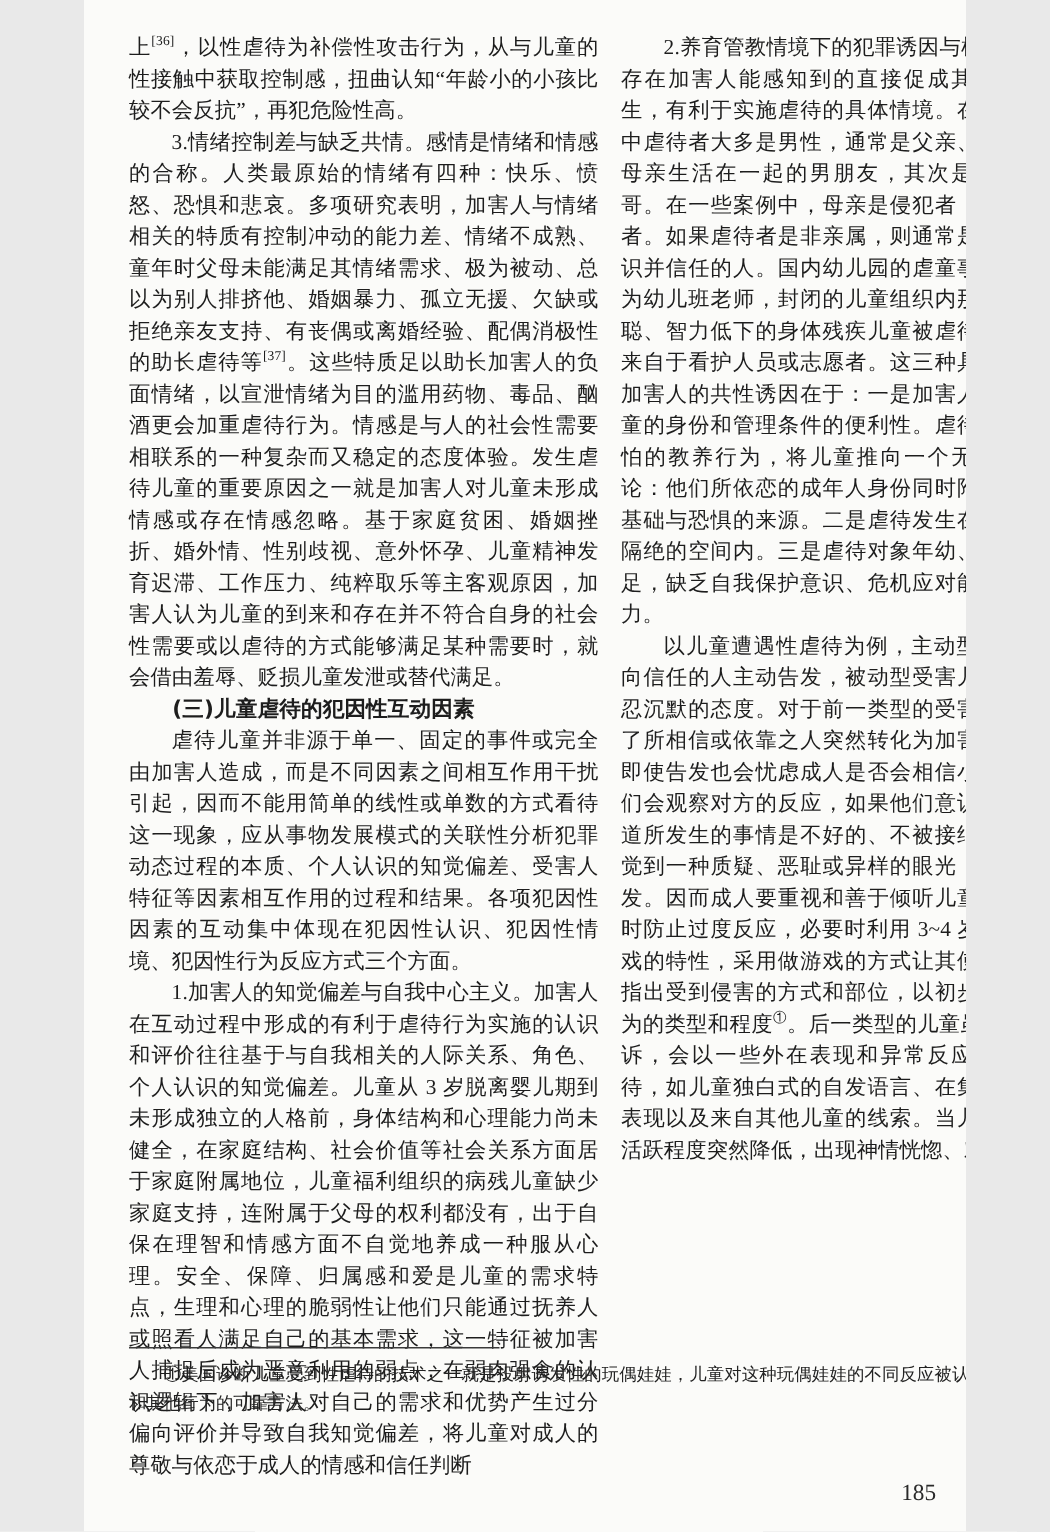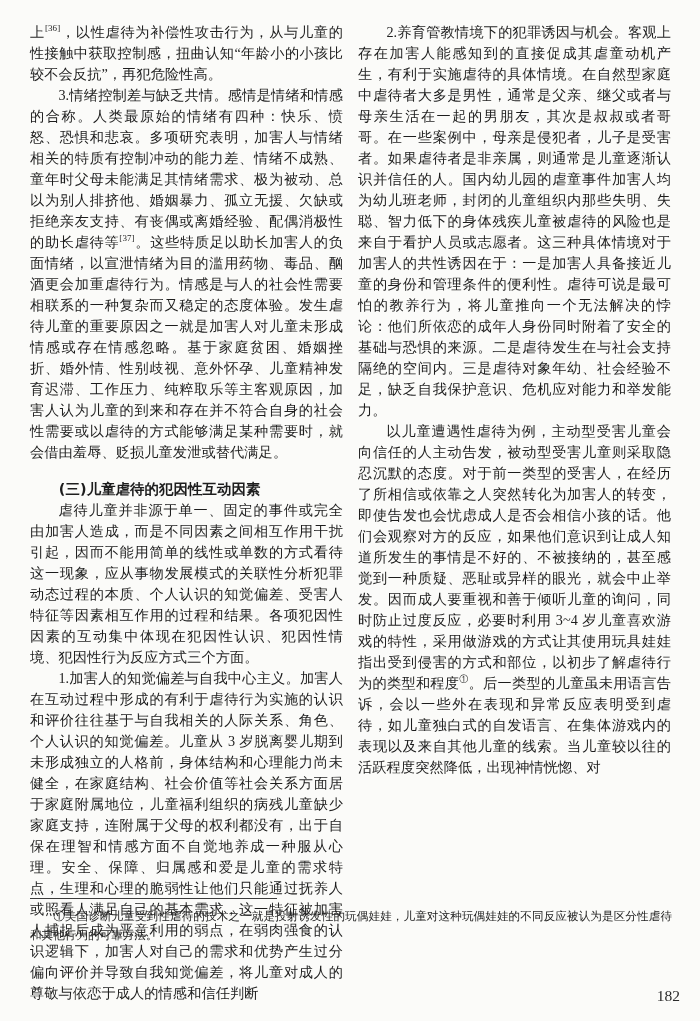--- a/index.html
+++ b/index.html
@@ -2,21 +2,21 @@
 <html lang="zh"><head>
 <meta charset="utf-8">
 <style>
   html, body {
     margin: 0;
     padding: 0;
     background: #e9e9e9;
   }
   .page {
     position: relative;
-    width: 700px;
+    width: 588px;
     height: 1021px;
     margin: 0 auto;
     background: #fbfbf9;
     color: #1d1d1d;
     overflow: hidden;
     font-family: "Liberation Serif", "DejaVu Serif", serif;
   }
   .columns {
     position: absolute;
     left: 30px;
@@ -36,21 +36,20 @@
     text-align: justify;
     text-justify: inter-character;
     letter-spacing: 0.1px;
     word-break: break-all;
   }
   .para.indent { text-indent: 2em; }
   .para.heading {
     font-family: "DejaVu Sans", "Liberation Sans", sans-serif;
     font-weight: 700;
     font-size: 14.4px;
-    margin-top: 16px;
   }
   sup.fnref {
     font-size: 9px;
     line-height: 0;
     vertical-align: super;
   }
   .footnote-area {
     position: absolute;
     left: 30px;
     top: 898px;
@@ -97,15 +96,15 @@
         <p class="para indent"><span>2.养育管教情境下的犯罪诱因与机会。客观上存在加害人能感知到的直接促成其虐童动机产生，有利于实施虐待的具体情境。在自然型家庭中虐待者大多是男性，通常是父亲、继父或者与母亲生活在一起的男朋友，其次是叔叔或者哥哥。在一些案例中，母亲是侵犯者，儿子是受害者。如果虐待者是非亲属，则通常是儿童逐渐认识并信任的人。国内幼儿园的虐童事件加害人均为幼儿班老师，封闭的儿童组织内那些失明、失聪、智力低下的身体残疾儿童被虐待的风险也是来自于看护人员或志愿者。这三种具体情境对于加害人的共性诱因在于：一是加害人具备接近儿童的身份和管理条件的便利性。虐待可说是最可怕的教养行为，将儿童推向一个无法解决的悖论：他们所依恋的成年人身份同时附着了安全的基础与恐惧的来源。二是虐待发生在与社会支持隔绝的空间内。三是虐待对象年幼、社会经验不足，缺乏自我保护意识、危机应对能力和举发能力。</span></p>
         <p class="para indent"><span>以儿童遭遇性虐待为例，主动型受害儿童会向信任的人主动告发，被动型受害儿童则采取隐忍沉默的态度。对于前一类型的受害人，在经历了所相信或依靠之人突然转化为加害人的转变，即使告发也会忧虑成人是否会相信小孩的话。他们会观察对方的反应，如果他们意识到让成人知道所发生的事情是不好的、不被接纳的，甚至感觉到一种质疑、恶耻或异样的眼光，就会中止举发。因而成人要重视和善于倾听儿童的询问，同时防止过度反应，必要时利用 3~4 岁儿童喜欢游戏的特性，采用做游戏的方式让其使用玩具娃娃指出受到侵害的方式和部位，以初步了解虐待行为的类型和程度</span><sup class="fnref">①</sup><span>。后一类型的儿童虽未用语言告诉，会以一些外在表现和异常反应表明受到虐待，如儿童独白式的自发语言、在集体游戏内的表现以及来自其他儿童的线索。当儿童较以往的活跃程度突然降低，出现神情恍惚、对</span></p>
       </div>
   </div>
 
   <div class="footnote-area">
     <div class="footnote-rule"></div>
     <p class="footnote">①美国诊断儿童受到性虐待的技术之一就是投射诱发性的玩偶娃娃，儿童对这种玩偶娃娃的不同反应被认为是区分性虐待和其他行为的可靠方法。</p>
   </div>
 
-  <div class="pageno">182</div>
+  <div class="pageno">185</div>
 
 </div>
 
 </body></html>

